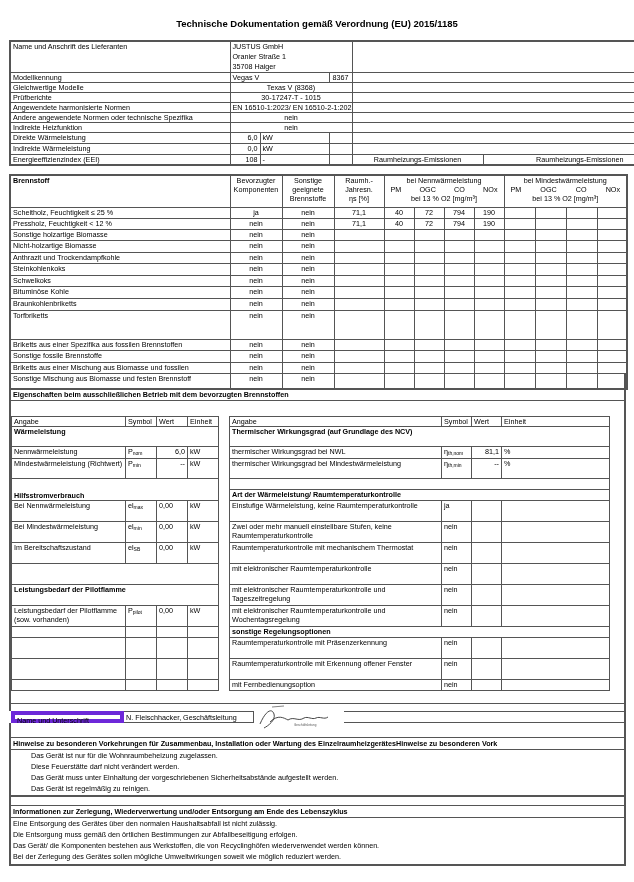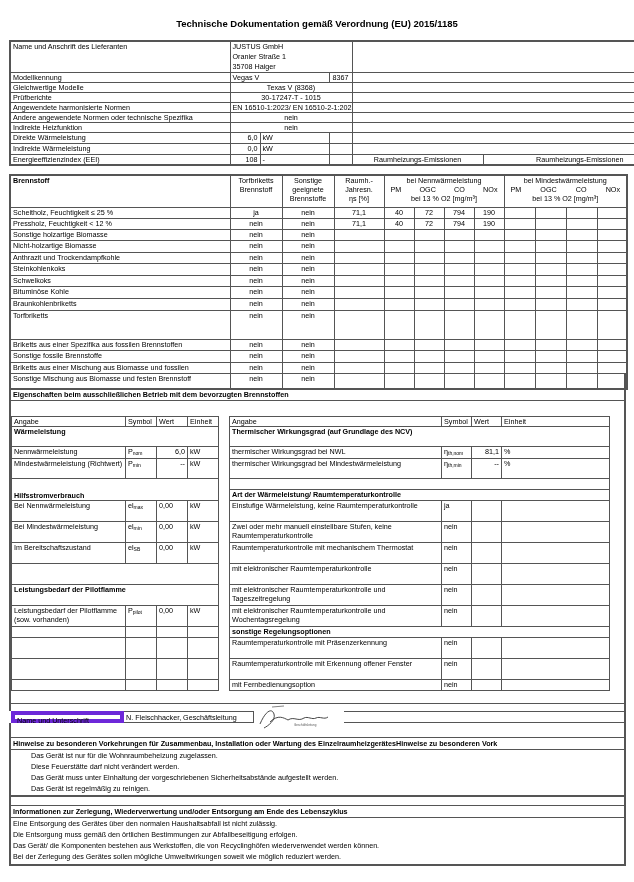--- a/index.html
+++ b/index.html
@@ -117,21 +117,21 @@
       <col style="width:30px">
       <col style="width:30px">
     <col style="width:31px">
       <col style="width:31px">
       <col style="width:31px">
       <col style="width:30px">
   </colgroup>
   <tbody>
       <tr style="height:32px">
     <td class="b">Brennstoff</td>
-    <td class="c wrap">Torfbriketts Brennstoff</td>
+    <td class="c wrap">Bevorzugter Komponenten</td>
     <td class="c wrap">Sonstige geeignete Brennstoffe</td>
     <td class="c">
       <div>Raumh.-</div>
       <div>Jahresn.</div>
       <div>ηs [%]</div>
     </td>
     <td colspan="4" class="c">
       <div>bei Nennwärmeleistung</div>
       <div style="display:flex;justify-content:space-between;padding:0 4px">
         <span>PM</span>

